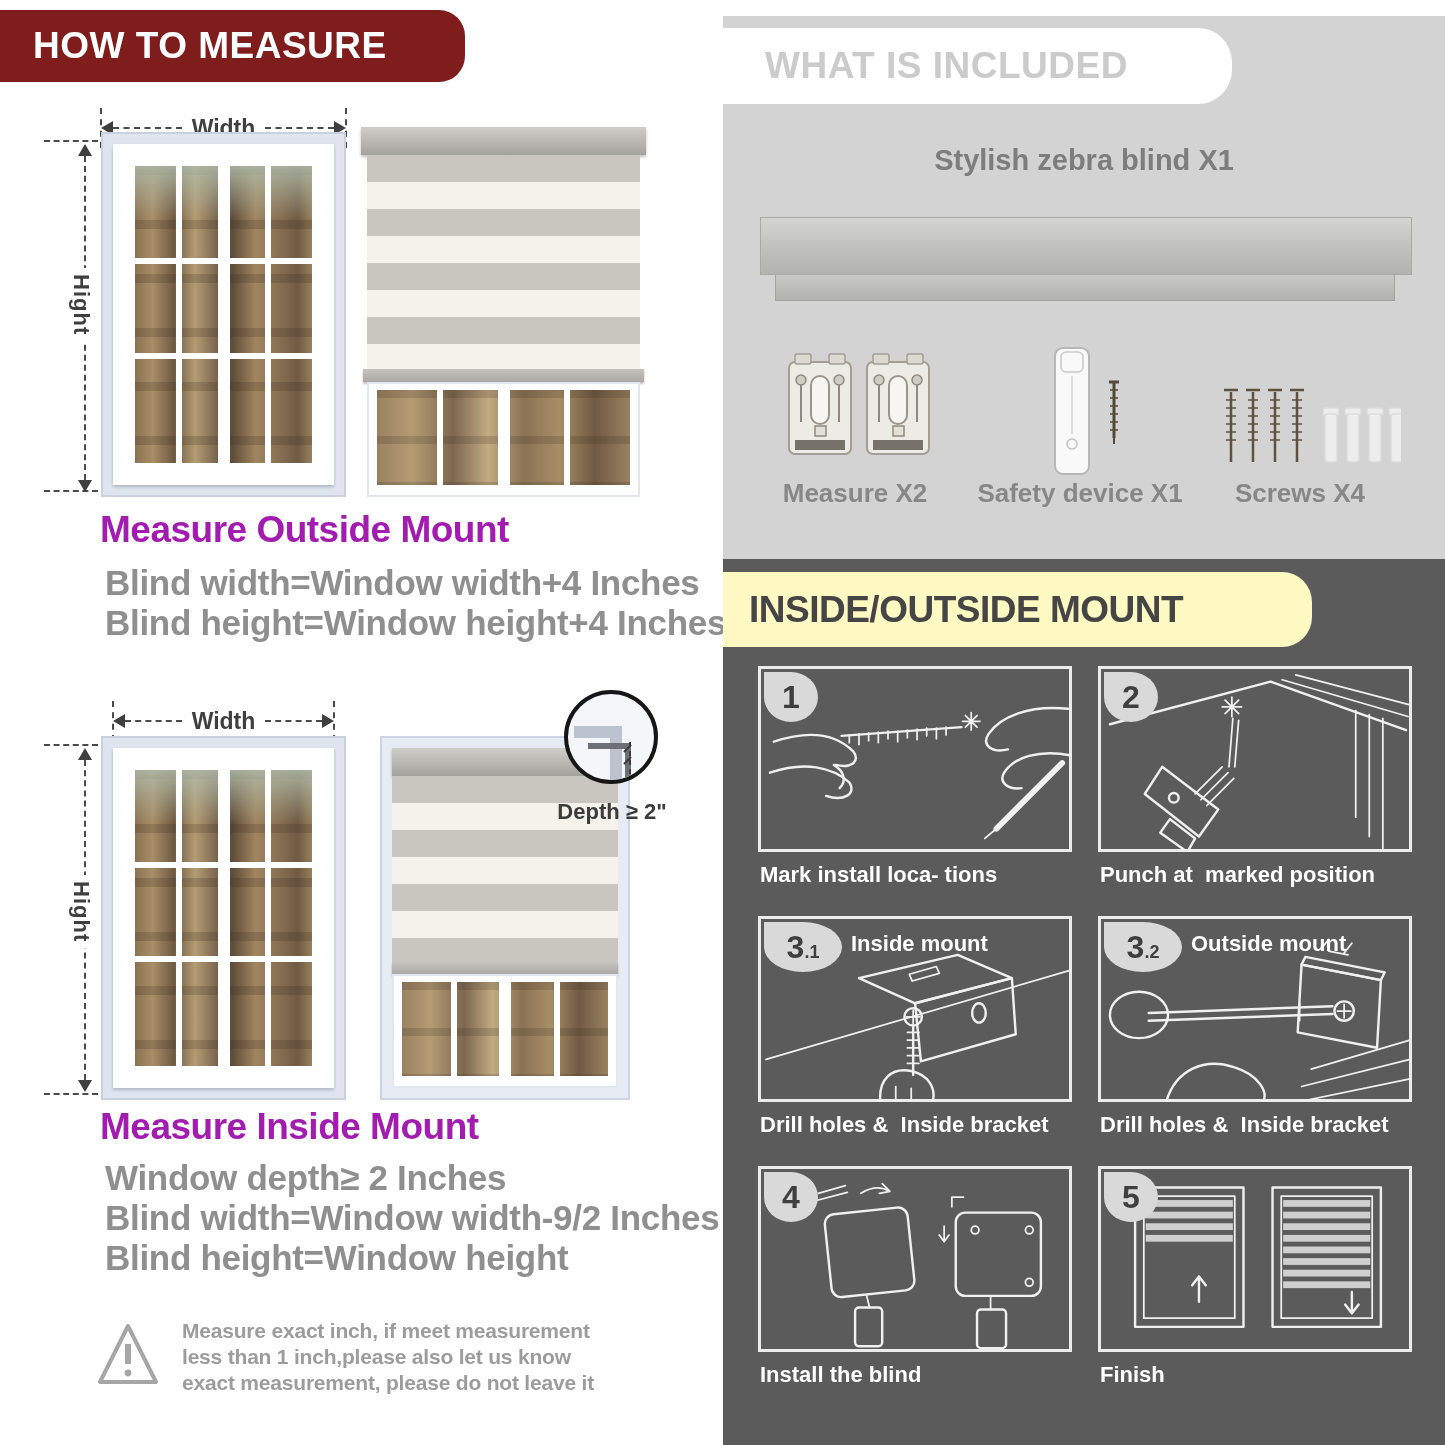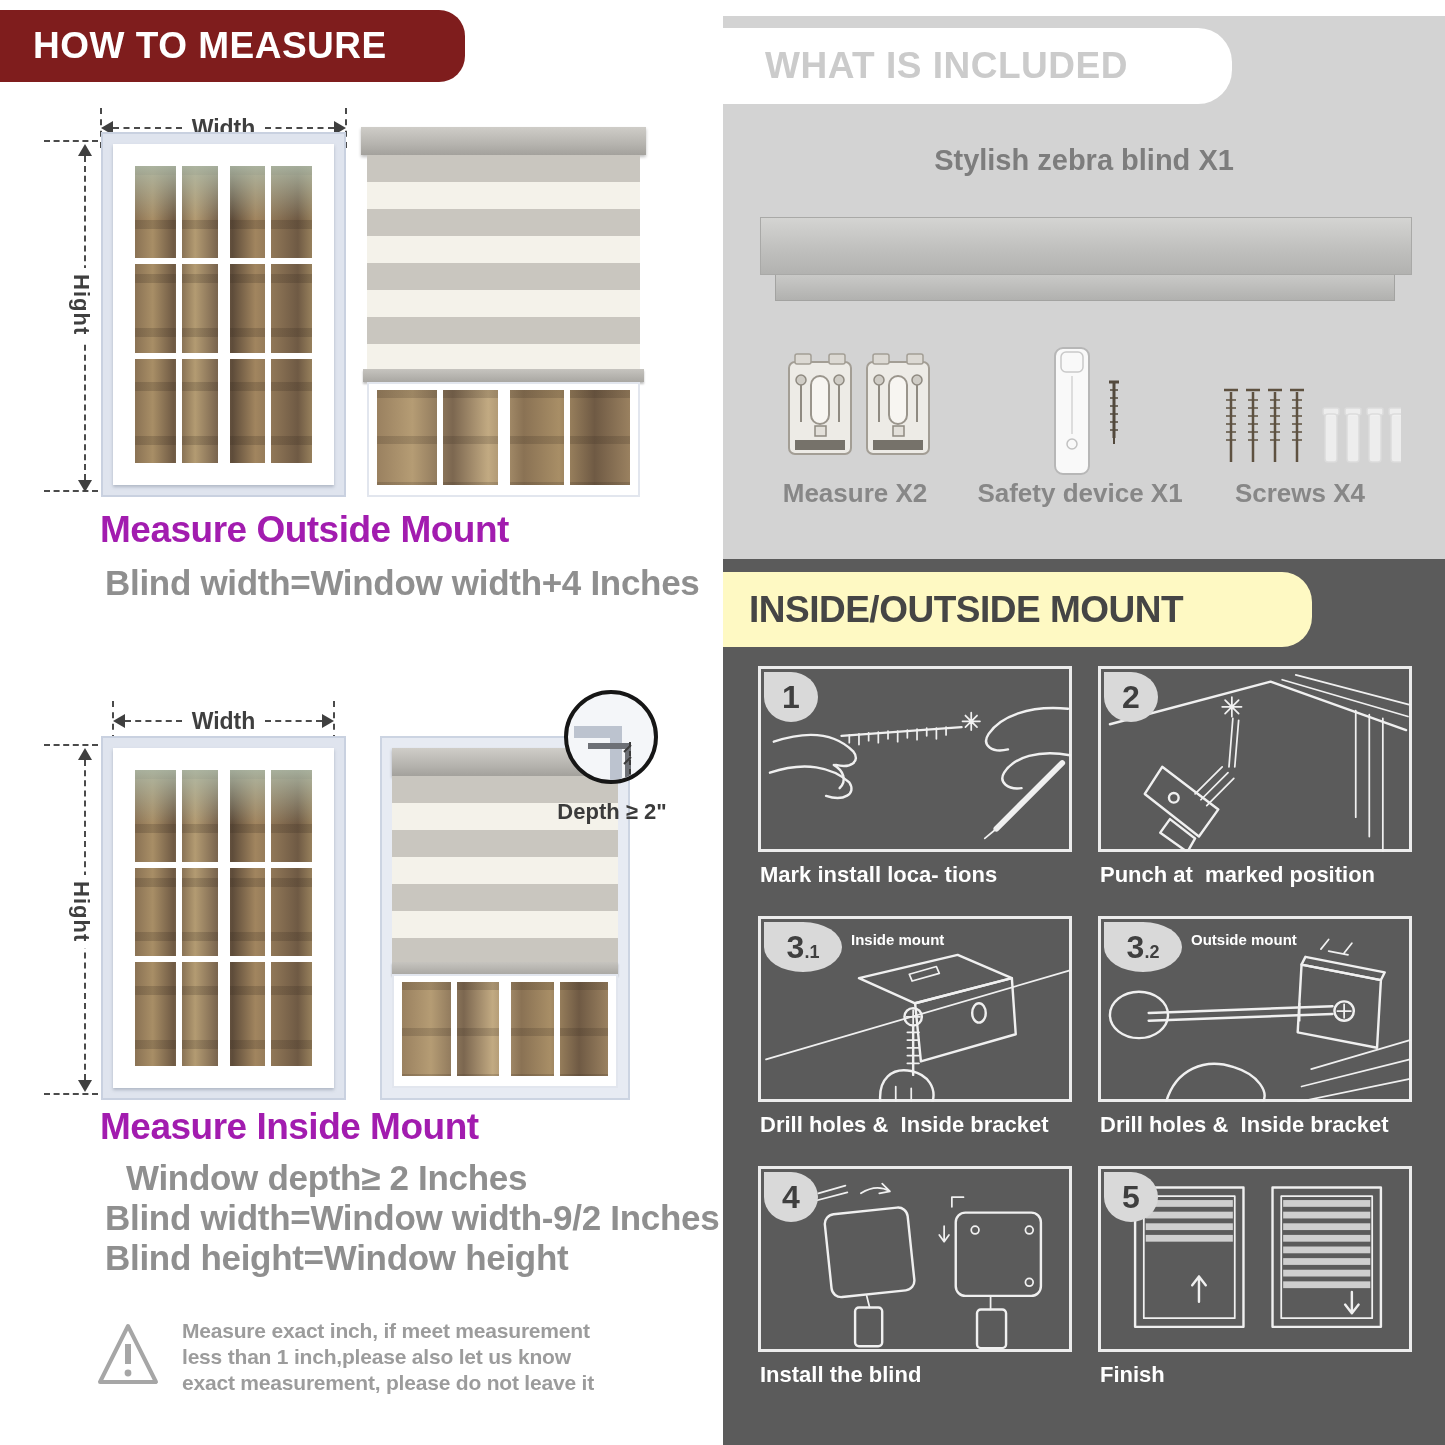--- a/index.html
+++ b/index.html
@@ -90,21 +90,21 @@
       line-height:75px;padding-left:26px;letter-spacing:-.5px;}
 
   .step{position:absolute;width:314px;height:236px;}
   .step-panel{position:absolute;left:0;top:0;width:314px;height:186px;border:3px solid #ececec;}
   .badge{position:absolute;left:3px;top:3px;height:50px;background:#d9d9d9;border-radius:0 50% 50% 50%;
       display:flex;align-items:baseline;justify-content:center;padding-top:4px;color:#3f3f3f;}
   .badge .n{font-size:32px;font-weight:bold;line-height:42px;}
   .badge .s{font-size:18px;font-weight:bold;}
   .badge.w1{width:54px;}
   .badge.w2{width:78px;}
-  .step-title{position:absolute;left:90px;top:12px;color:#fff;font-size:15px;font-weight:bold;white-space:pre-wrap;}
+  .step-title{position:absolute;left:90px;top:12px;color:#fff;font-size:22px;font-weight:bold;white-space:pre-wrap;}
   .step-caption{position:absolute;left:2px;top:196px;color:#fff;font-size:22px;font-weight:bold;white-space:pre-wrap;}
   .art{position:absolute;left:3px;top:3px;}
   .art path,.art rect,.art circle,.art ellipse{fill:none;stroke:#f0f0f0;stroke-width:2.5;
       stroke-linecap:round;stroke-linejoin:round;}
   .art .fillbar{fill:#cfcfcf;stroke:none;}
   .art .thin{stroke-width:1.8;}
   .art .thick{stroke-width:6;}
 </style>
 </head>
 <body>
@@ -148,20 +148,21 @@
       <div class="glass">
         <div class="mull vc"></div>
         <div class="mull v1"></div>
         <div class="mull v3"></div>
       </div>
     </div>
   </div>
 
   <div class="h-title" style="top:509px;">Measure Outside Mount</div>
   <div class="h-line" style="top:563px;">Blind width=Window width+4 Inches</div>
+  <div class="h-line" style="top:603px;">Blind height=Window height+4 Inches</div>
 
   <div class="warrow" style="left:113px;top:705px;width:221px;">
     <span class="tri l"></span>
     <span class="dash"></span>
     <span class="lbl">Width</span>
     <span class="dash"></span>
     <span class="tri r"></span>
   </div>
   <div class="vend" style="left:112px;top:701px;"></div>
   <div class="vend" style="left:333px;top:701px;"></div>
@@ -201,21 +202,21 @@
     <svg width="86" height="86" viewBox="0 0 86 86">
       <path d="M6 38 H48 V86" stroke="#bcc3cf" stroke-width="12" fill="none"></path>
       <path d="M20 52 H60 V86" stroke="#6d7076" stroke-width="6" fill="none"></path>
       <path d="M62 48 V84" stroke="#3c3c3c" stroke-width="2" stroke-dasharray="5 4" fill="none"></path>
       <path d="M56 58 l7 -7 M56 70 l7 -7" stroke="#3c3c3c" stroke-width="2" fill="none"></path>
     </svg>
   </div>
   <div class="depth-lbl" style="left:612px;top:799px;">Depth ≥ 2"</div>
 
   <div class="h-title" style="top:1106px;">Measure Inside Mount</div>
-  <div class="h-line" style="top:1158px;margin-left:21px;">Window depth≥ 2 Inches</div>
+  <div class="h-line" style="top:1158px;">Window depth≥ 2 Inches</div>
   <div class="h-line" style="top:1198px;">Blind width=Window width-9/2 Inches</div>
   <div class="h-line" style="top:1238px;">Blind height=Window height</div>
 
   <div class="warn-wrap">
     <svg width="64" height="74" viewBox="0 0 64 74">
       <path d="M32 8 L60 64 H4 Z" fill="none" stroke="#a6a6a6" stroke-width="4" stroke-linejoin="round"></path>
       <path d="M32 26 V46" stroke="#a6a6a6" stroke-width="6" fill="none"></path>
       <circle cx="32" cy="55" r="3.4" fill="#a6a6a6"></circle>
     </svg>
     <div class="warn-text">Measure exact inch, if meet measurement less than 1 inch,please also let us know exact measurement, please do not leave it</div>

